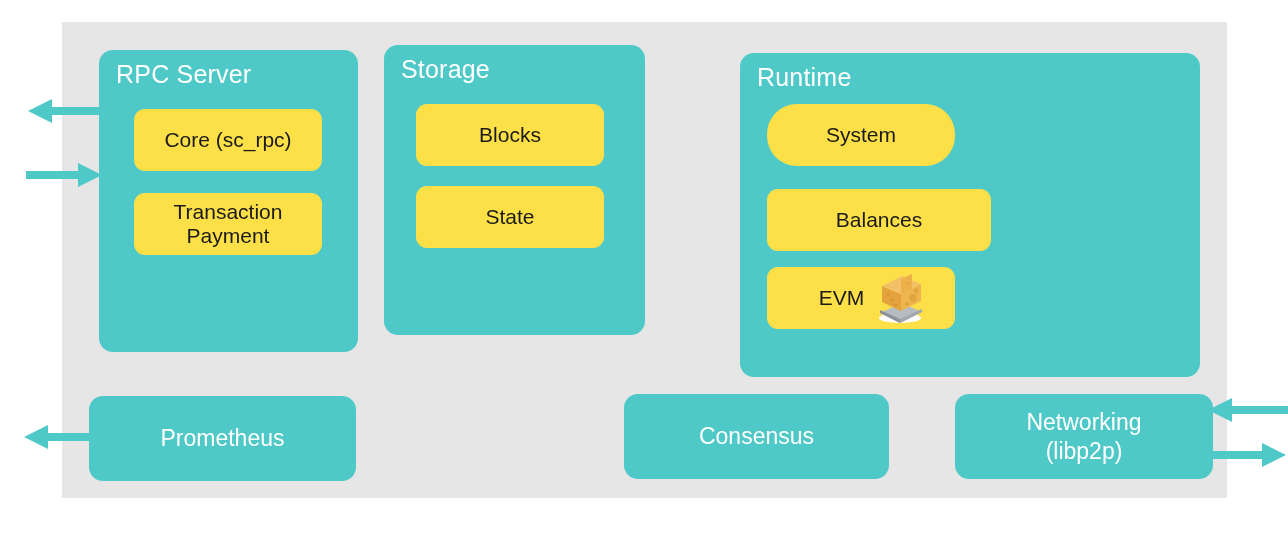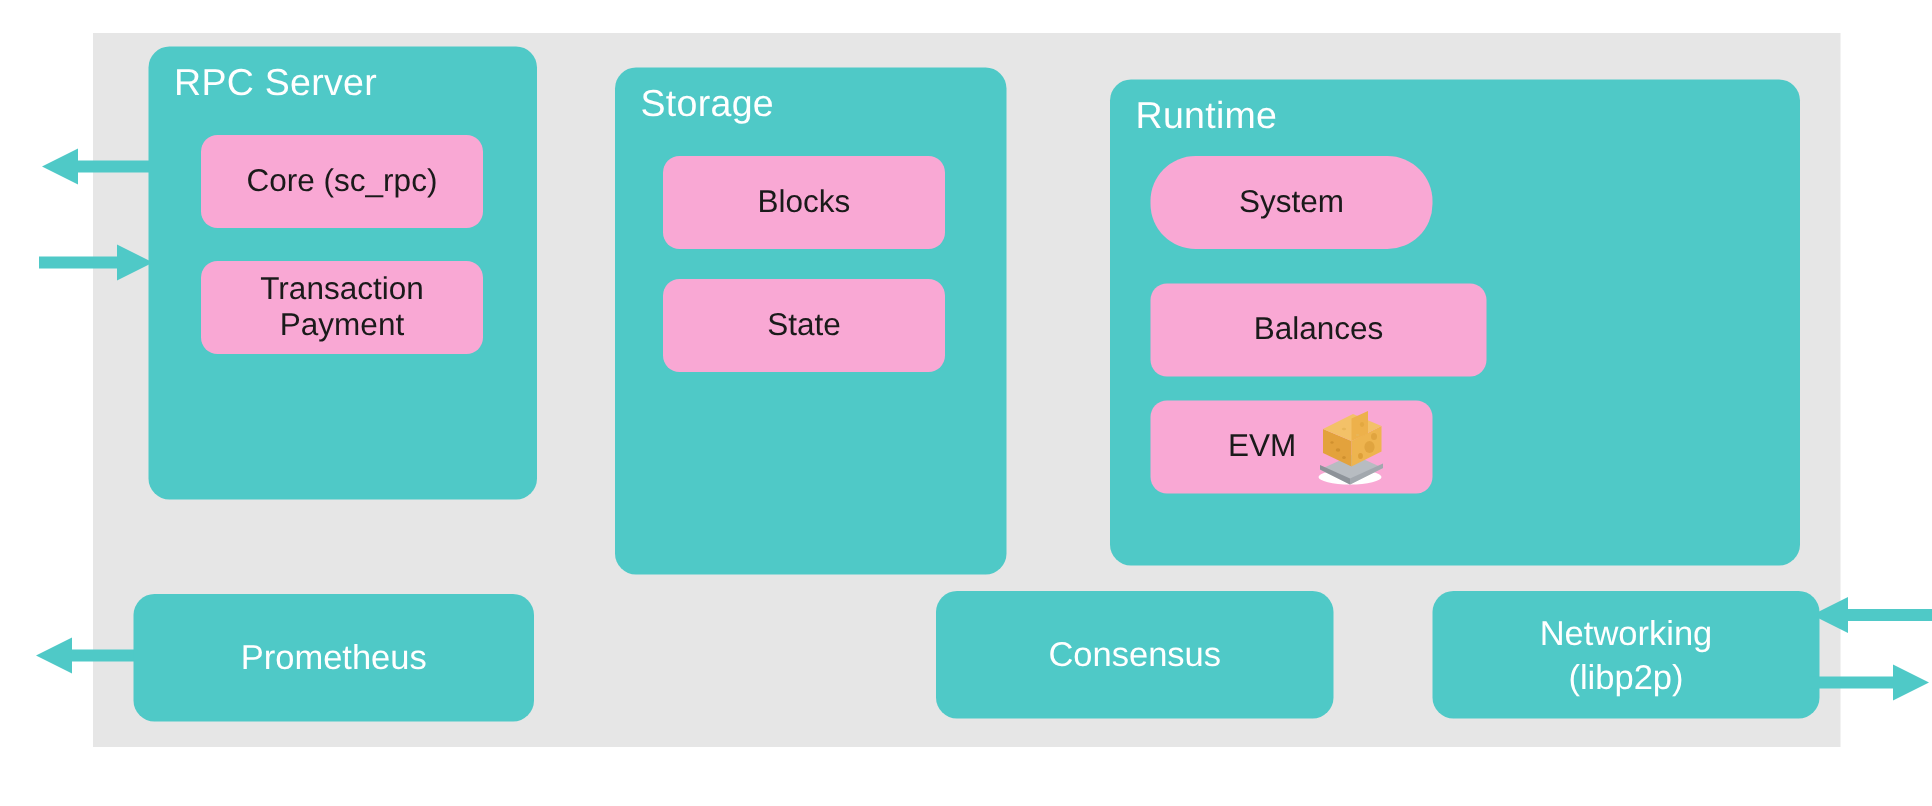--- a/index.html
+++ b/index.html
@@ -31,21 +31,21 @@
     font-size:25px;
     font-weight:400;
     letter-spacing:.2px;
     line-height:1;
     white-space:nowrap;
   }
 
   
   .module{
     position:absolute;
-    background:#f9a8d4;
+    background:#fde047;
     border-radius:11px;
     display:flex;
     align-items:center;
     justify-content:center;
     color:#1a1a1a;
     font-size:21px;
     font-weight:400;
     line-height:1.12;
     text-align:center;
   }
@@ -92,34 +92,34 @@
     <svg width="78" height="30" viewBox="0 0 78 30">
       <path d="M78 11 H26 V3 L2 15 L26 27 V19 H78 Z" fill="#4fc9c7"></path>
     </svg>
   </div>
   <div class="arrow" style="left:26px;top:160px;">
     <svg width="78" height="30" viewBox="0 0 78 30">
       <path d="M0 11 H52 V3 L76 15 L52 27 V19 H0 Z" fill="#4fc9c7"></path>
     </svg>
   </div>
 
-  <div class="group" style="left:99px;top:31px;width:259px;height:302px;">
+  <div class="group" style="left:99px;top:50px;width:259px;height:302px;">
     <div class="group-title">RPC Server</div>
 
     <div class="module" style="left:35px;top:59px;width:188px;height:62px;">
       <span class="label">Core (sc_rpc)</span>
     </div>
 
     <div class="module" style="left:35px;top:143px;width:188px;height:62px;flex-direction:column;">
       <span class="label">Transaction</span>
       <span class="label">Payment</span>
     </div>
   </div>
 
-  <div class="group" style="left:410px;top:45px;width:261px;height:338px;">
+  <div class="group" style="left:384px;top:45px;width:261px;height:290px;">
     <div class="group-title">Storage</div>
 
     <div class="module" style="left:32px;top:59px;width:188px;height:62px;">
       <span class="label">Blocks</span>
     </div>
 
     <div class="module" style="left:32px;top:141px;width:188px;height:62px;">
       <span class="label">State</span>
     </div>
   </div>

